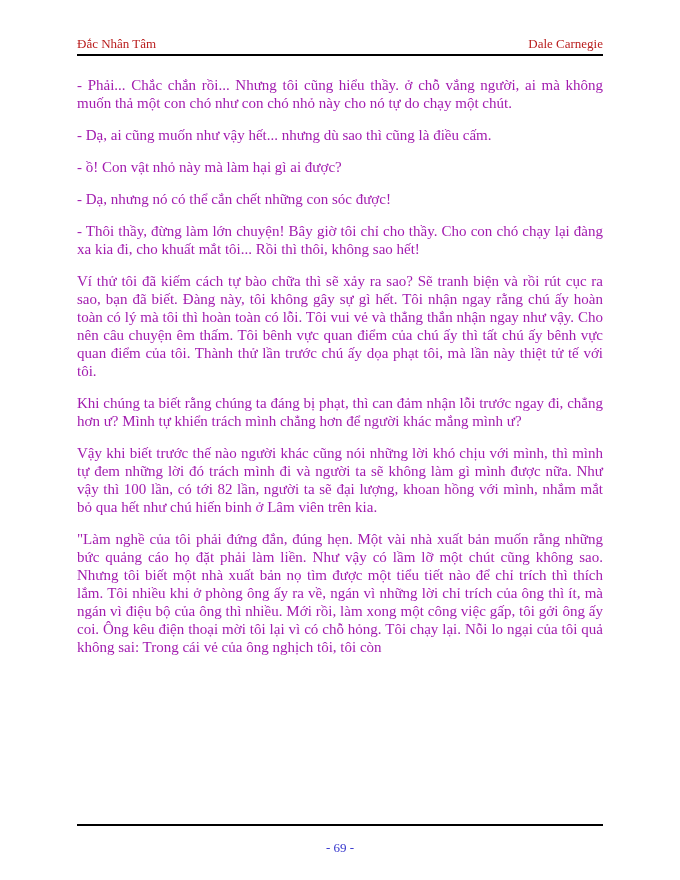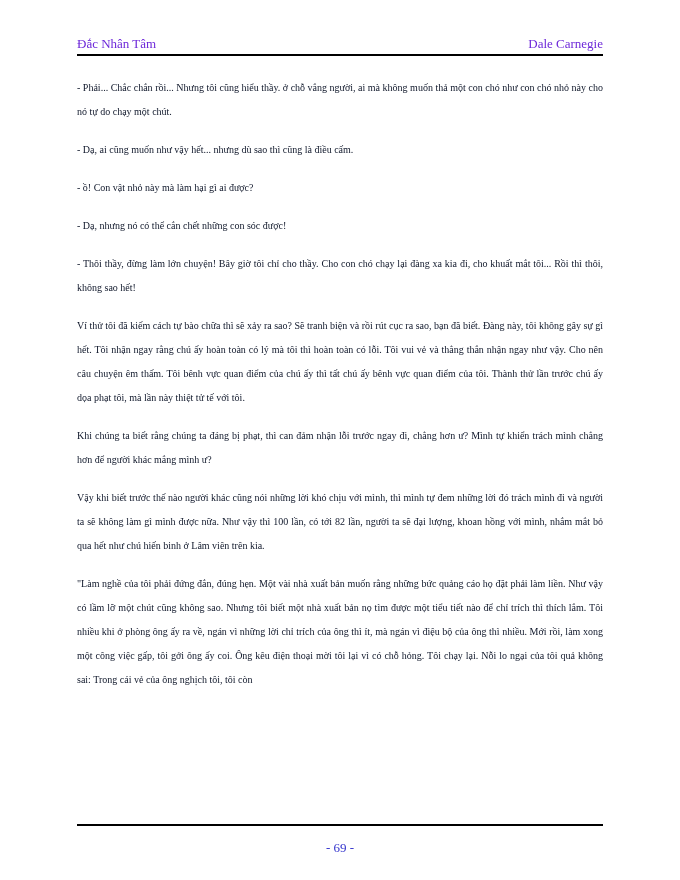--- a/index.html
+++ b/index.html
@@ -17,35 +17,35 @@
   }
   .header {
     position: absolute;
     left: 77px;
     right: 77px;
     top: 36px;
     display: flex;
     justify-content: space-between;
     align-items: flex-end;
     font-size: 13px;
-    color: #6d28d9;
+    color: #b91c1c;
     border-bottom: 2px solid #000000;
     padding-bottom: 2px;
   }
   .header span {
     white-space: nowrap;
   }
   .content {
     position: absolute;
     left: 77px;
     right: 77px;
     top: 76px;
-    color: #0f172a;
-    font-size: 10px;
-    line-height: 24px;
+    color: #a21caf;
+    font-size: 15px;
+    line-height: 18px;
     text-align: justify;
   }
   .content p {
     margin: 0 0 14px 0;
     text-indent: 0;
   }
   .footer {
     position: absolute;
     left: 77px;
     right: 77px;

